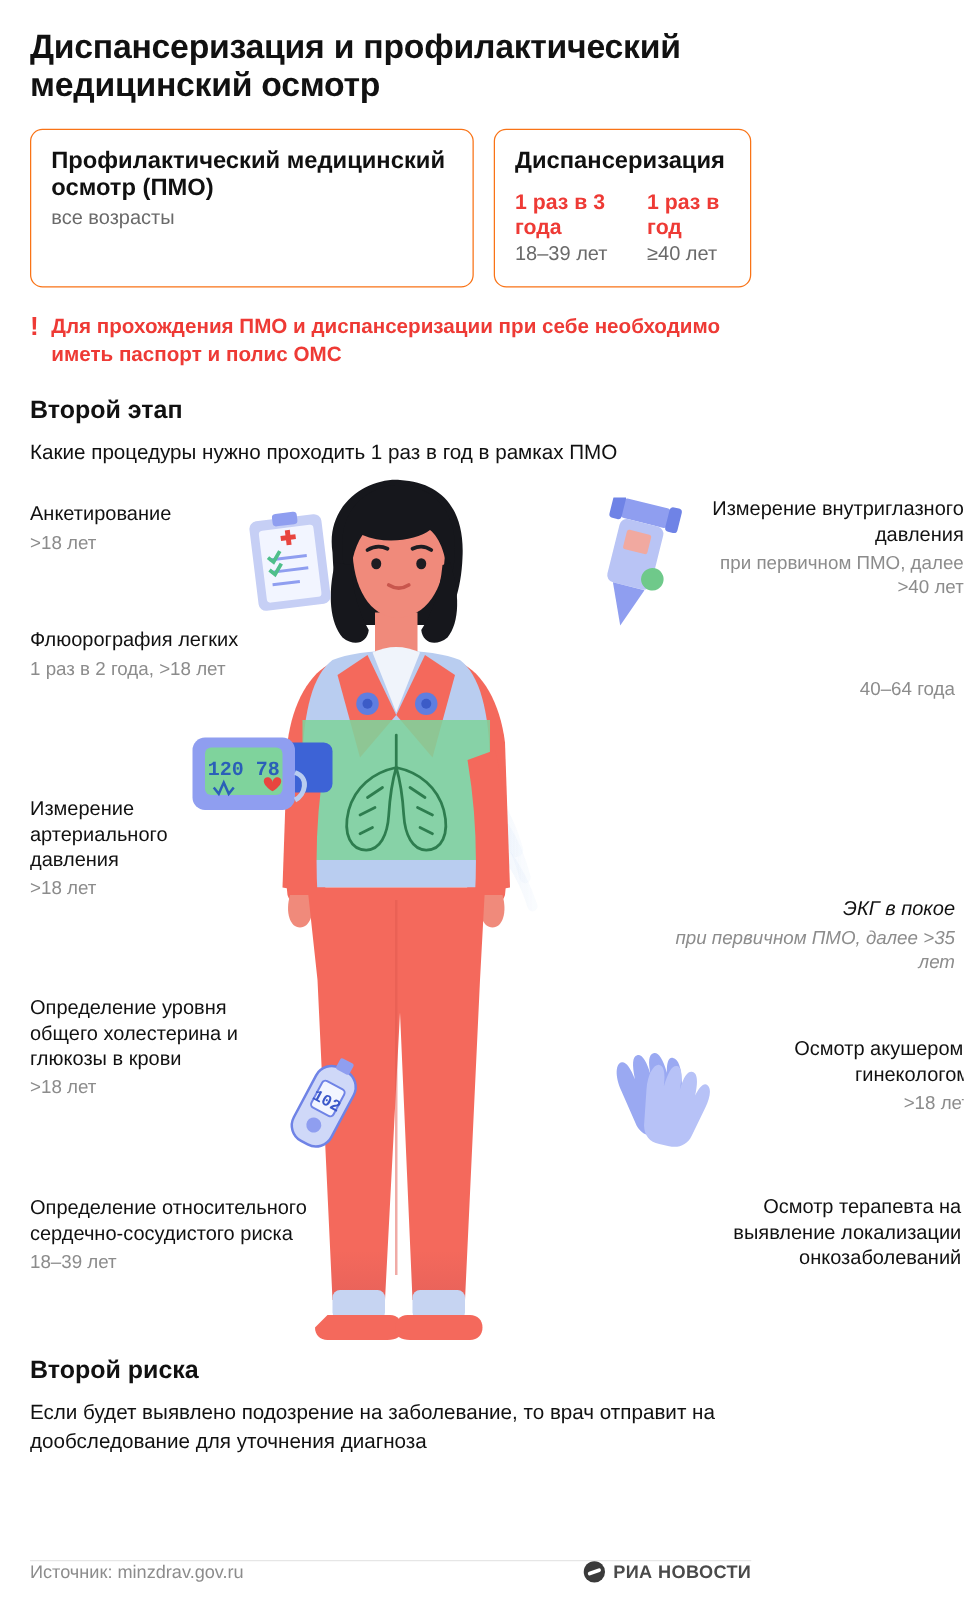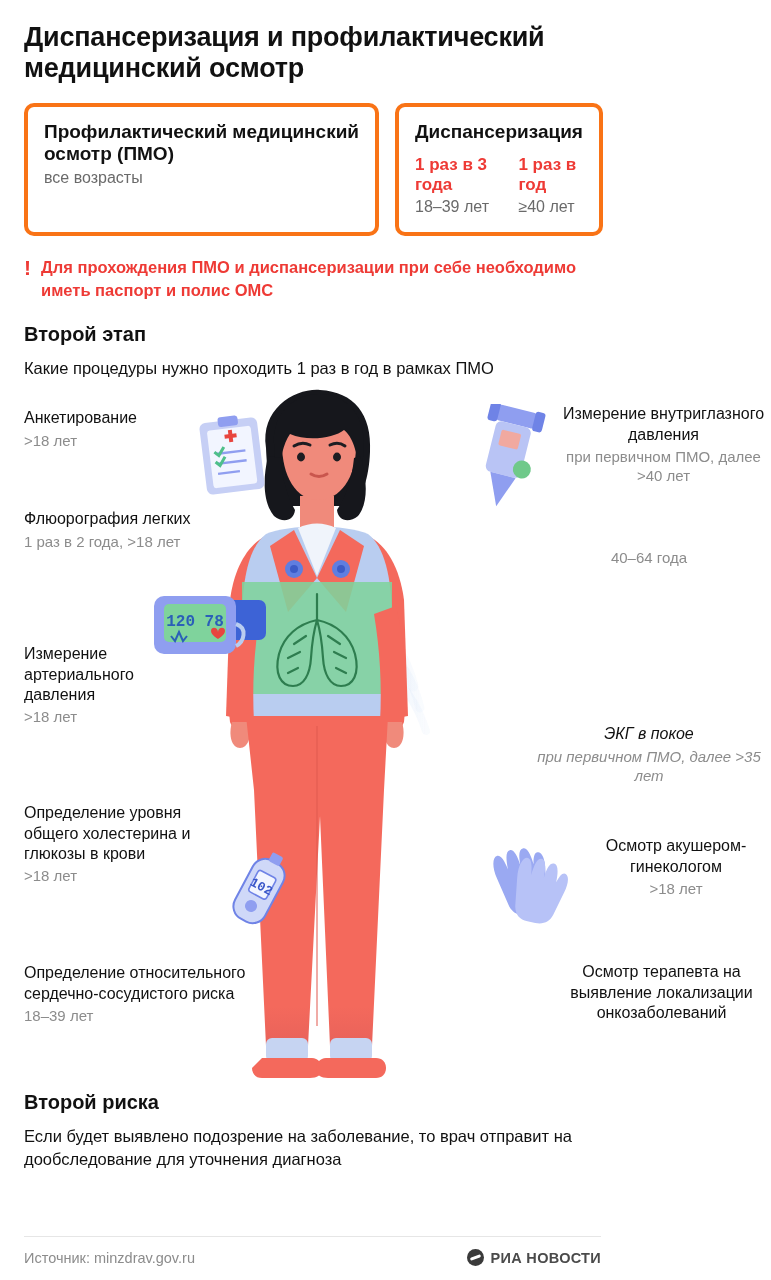--- a/index.html
+++ b/index.html
@@ -32,21 +32,21 @@
     max-width: 640px;
   }
 
   
   .cards {
     display: flex;
     gap: 16px;
     margin-top: 18px;
   }
   .card {
-    border: 4px solid #f97316;
+    border: 1px solid #f97316;
     border-radius: 10px;
     padding: 14px 16px 16px 16px;
     flex: 1;
   }
   .card.left { flex: 0 0 355px; }
   .card-title {
     font-size: 19px;
     font-weight: bold;
     line-height: 1.2;
     color: #111;
@@ -126,33 +126,32 @@
     line-height: 1.28;
     color: #111;
   }
   .label .sub {
     color: #8c8c8c;
     font-size: 15px;
     display: block;
     margin-top: 2px;
     line-height: 1.28;
   }
-  .label.right { text-align: center; }
+  .label.right { text-align: right; }
 
   
   .footer {
     position: absolute;
     left: 24px;
     right: 24px;
     bottom: 14px;
     display: flex;
     justify-content: space-between;
     align-items: center;
     border-top: 1px solid #e6e6e6;
-    padding-top: 12px;
   }
   .source { color: #8c8c8c; font-size: 14.5px; }
   .brand {
     display: flex;
     align-items: center;
     gap: 7px;
     color: #4a4a4a;
     font-size: 14.5px;
     font-weight: bold;
     letter-spacing: 0.3px;

